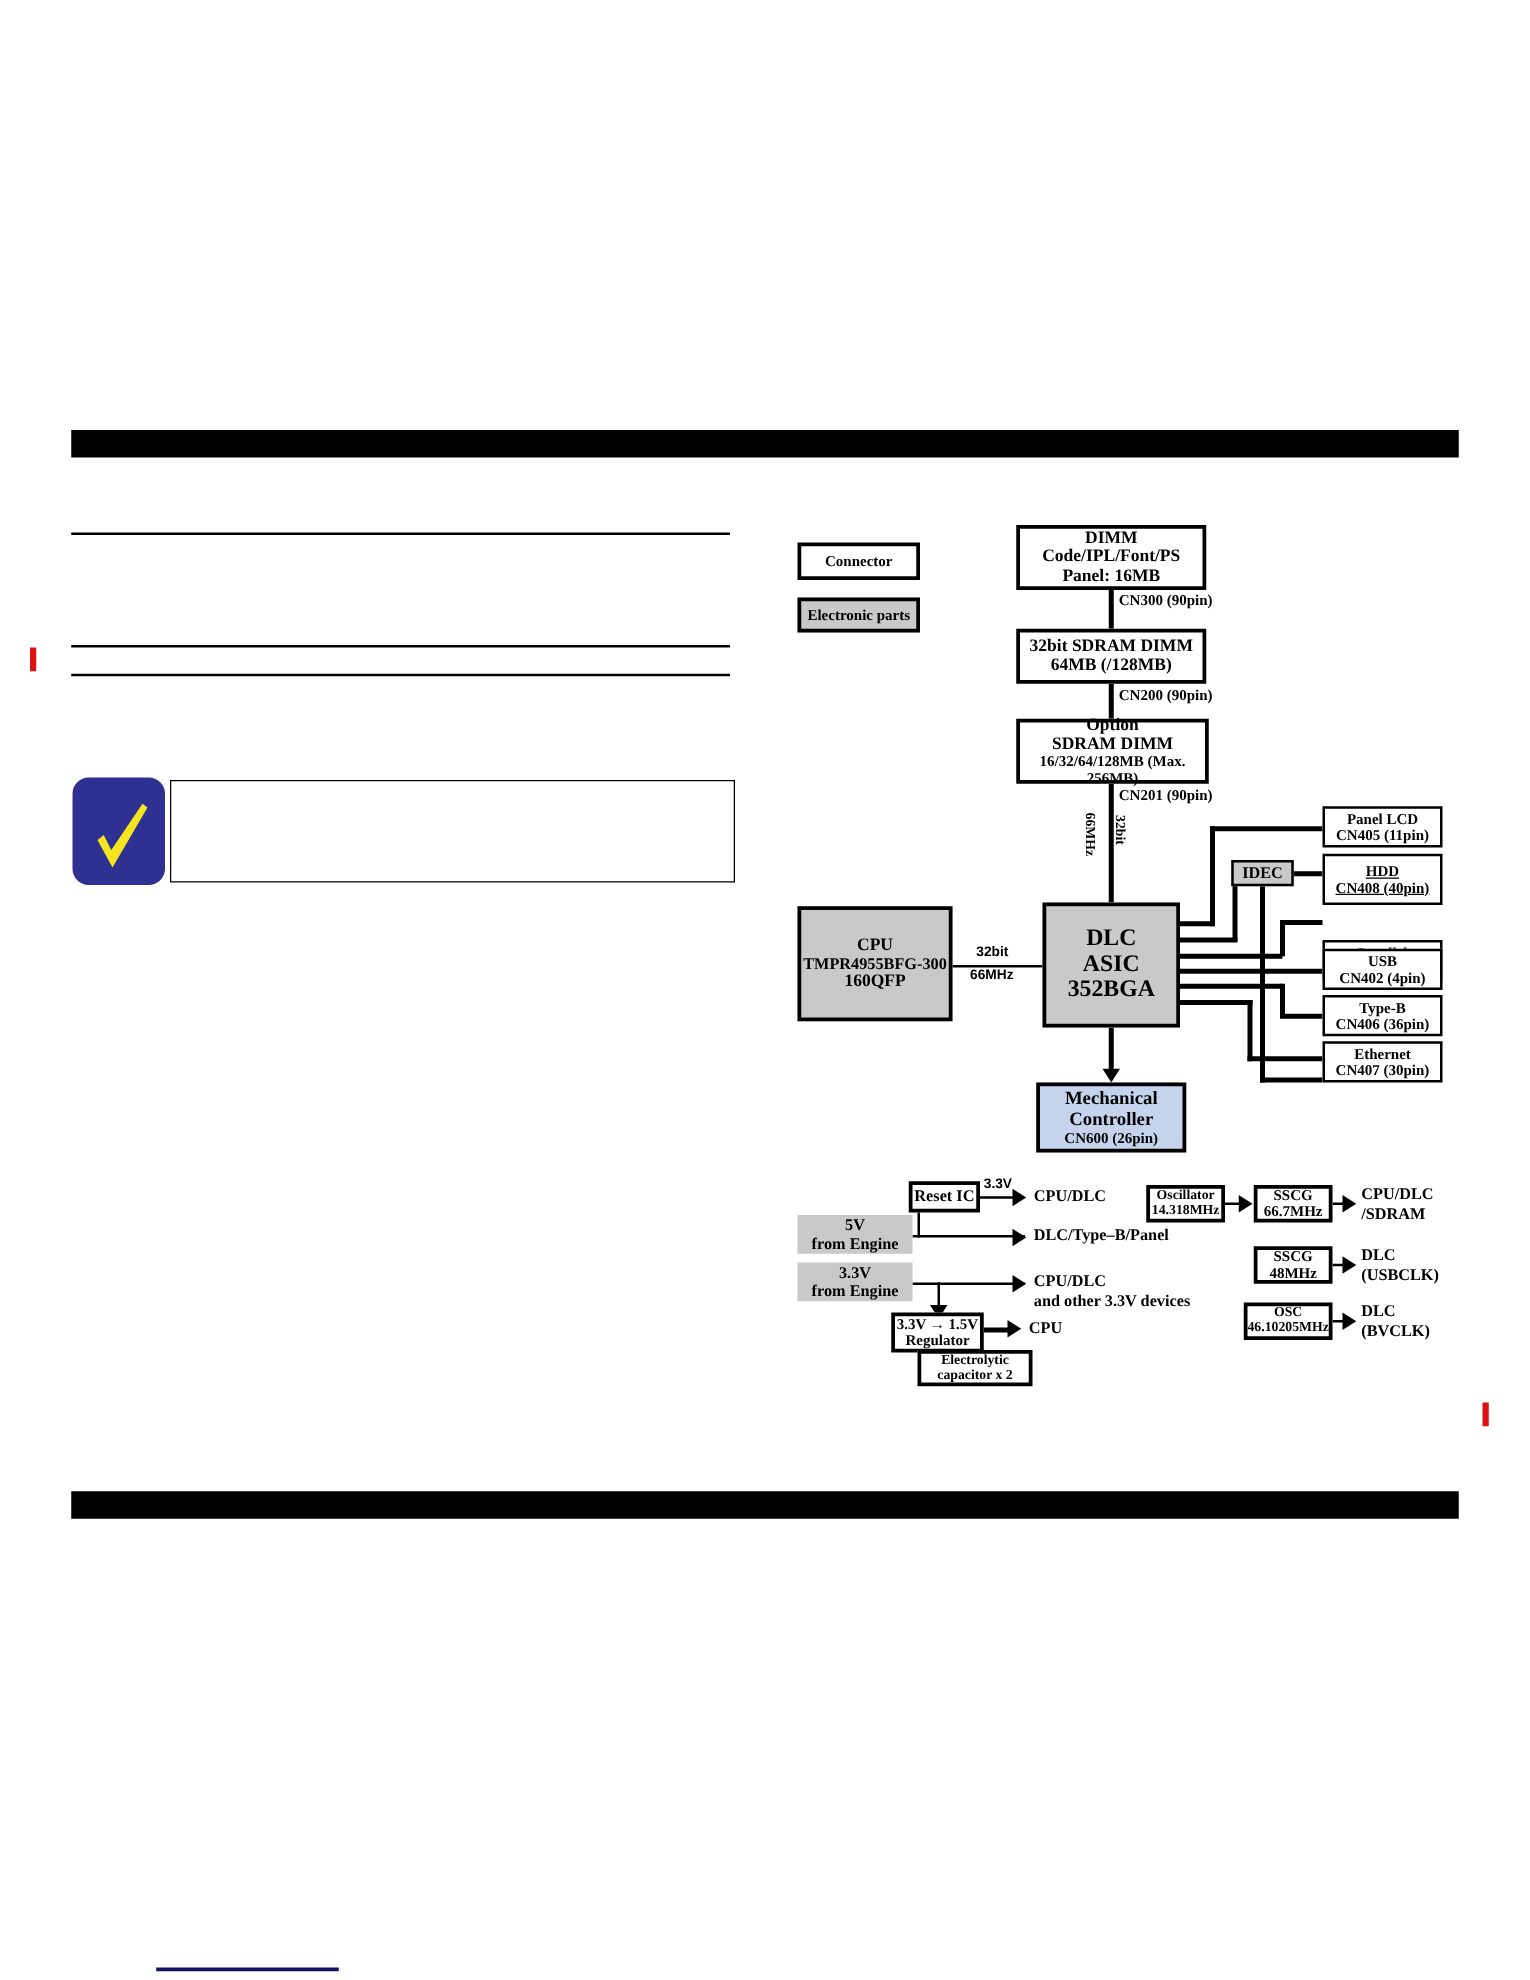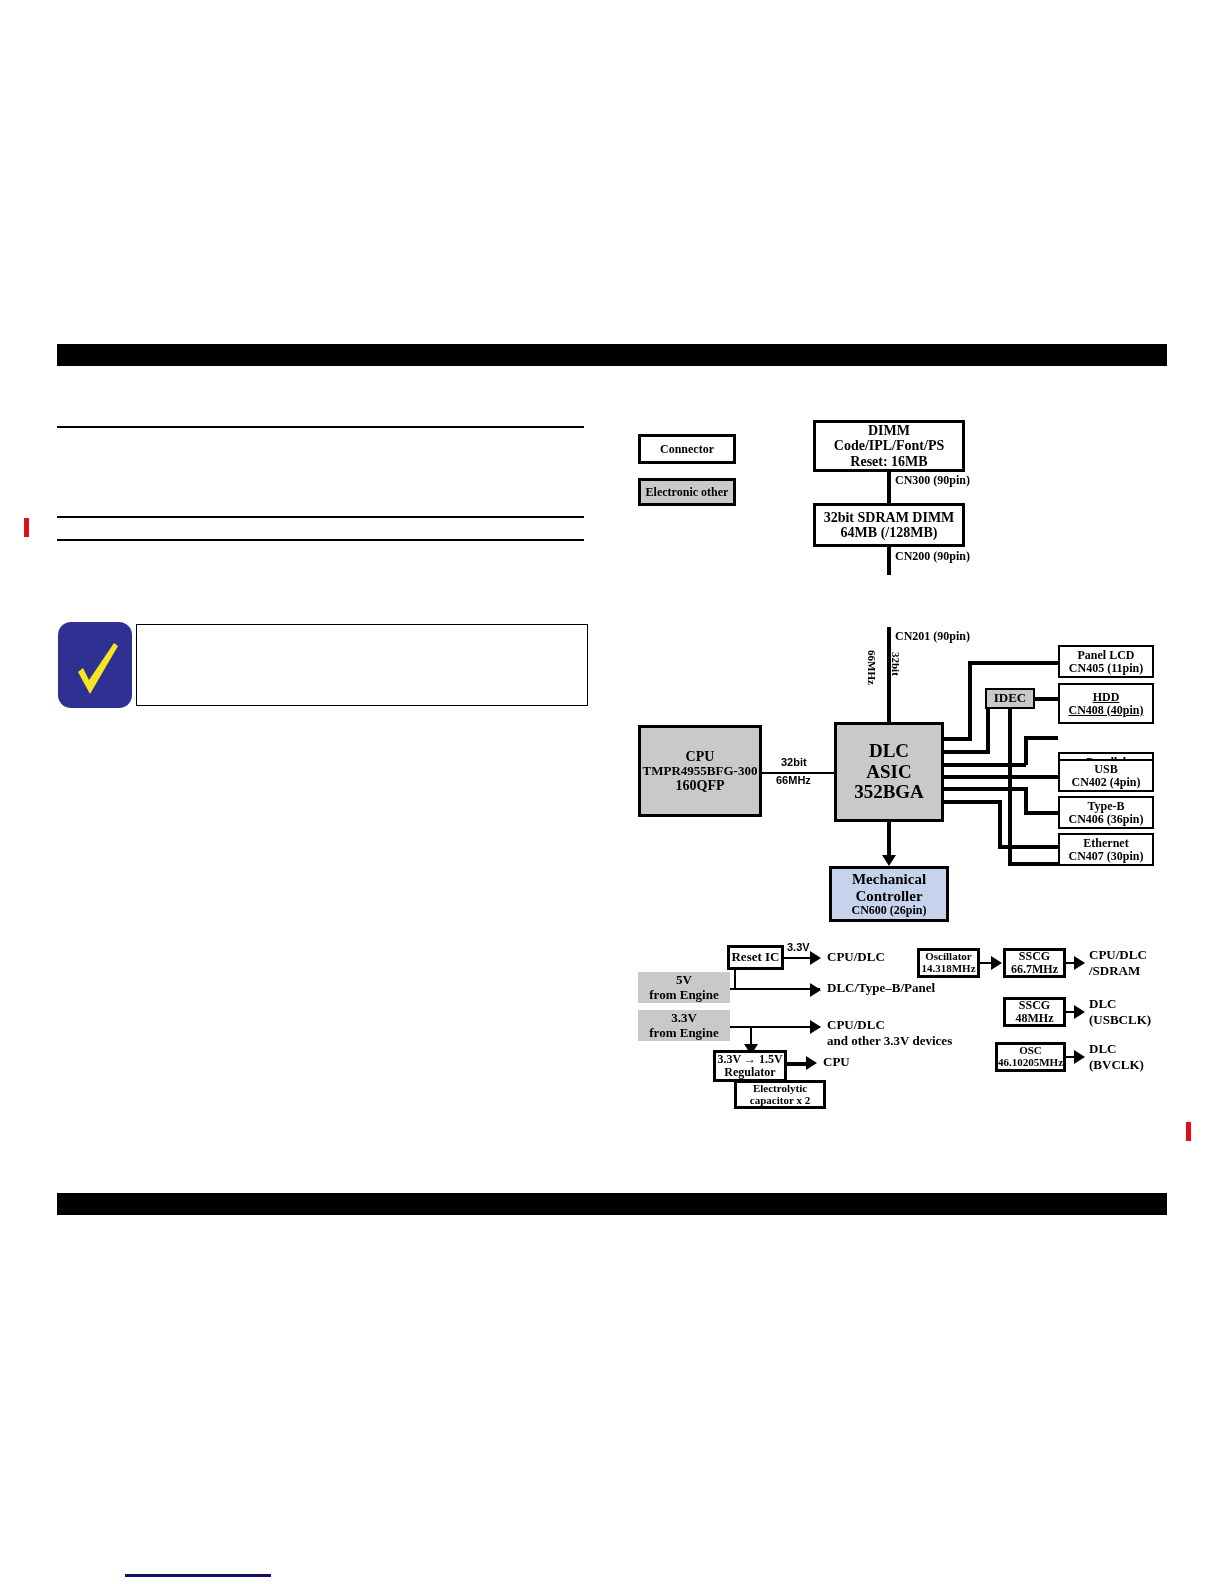--- a/index.html
+++ b/index.html
@@ -154,38 +154,43 @@
     <svg width="74" height="86" viewBox="0 0 74 86" aria-hidden="true">
       <path d="M20 50 L32 72 L60 24 L56 21 L31 58 L25 46 Z" fill="#f5e521"></path>
     </svg>
   </div>
 
   <div class="node" style="left:638px; top:434px; width:98px; height:30px; font-size:12px;">
     <span class="l1">Connector</span>
   </div>
 
   <div class="node grey" style="left:638px; top:478px; width:98px; height:28px; font-size:12px;">
-    <span class="l1">Electronic other</span>
+    <span class="l1">Electronic parts</span>
   </div>
 
   <div class="node" style="left:813px; top:420px; width:152px; height:52px; font-size:14px;">
     <span class="l1">DIMM</span>
     <span class="l2">Code/IPL/Font/PS</span>
-    <span class="l3">Reset: 16MB</span>
+    <span class="l3">Panel: 16MB</span>
   </div>
   <div class="wire v" style="left:887px; top:472px; height:31px;"></div>
   <div class="lbl" style="left:895px; top:474px; font-size:12px;">CN300 (90pin)</div>
 
   <div class="node" style="left:813px; top:503px; width:152px; height:44px; font-size:14px;">
     <span class="l1">32bit SDRAM DIMM</span>
     <span class="l2">64MB (/128MB)</span>
   </div>
   <div class="wire v" style="left:887px; top:547px; height:28px;"></div>
   <div class="lbl" style="left:895px; top:550px; font-size:12px;">CN200 (90pin)</div>
 
+  <div class="node" style="left:813px; top:575px; width:154px; height:52px; font-size:14px;">
+    <span class="l1">Option</span>
+    <span class="l2">SDRAM DIMM</span>
+    <span class="l3" style="font-size:12px;">16/32/64/128MB (Max. 256MB)</span>
+  </div>
   <div class="lbl" style="left:895px; top:630px; font-size:12px;">CN201 (90pin)</div>
 
   <div class="wire v" style="left:887px; top:627px; height:95px;"></div>
   <div class="lbl vert" style="left:878px; top:650px; font-size:11px;">66MHz</div>
   <div class="lbl vert" style="left:902px; top:652px; font-size:11px;">32bit</div>
 
   <div class="node grey" style="left:638px; top:725px; width:124px; height:92px; font-size:14px;">
     <span class="l1">CPU</span>
     <span class="l2" style="font-size:13px;">TMPR4955BFG-300</span>
     <span class="l3">160QFP</span>

